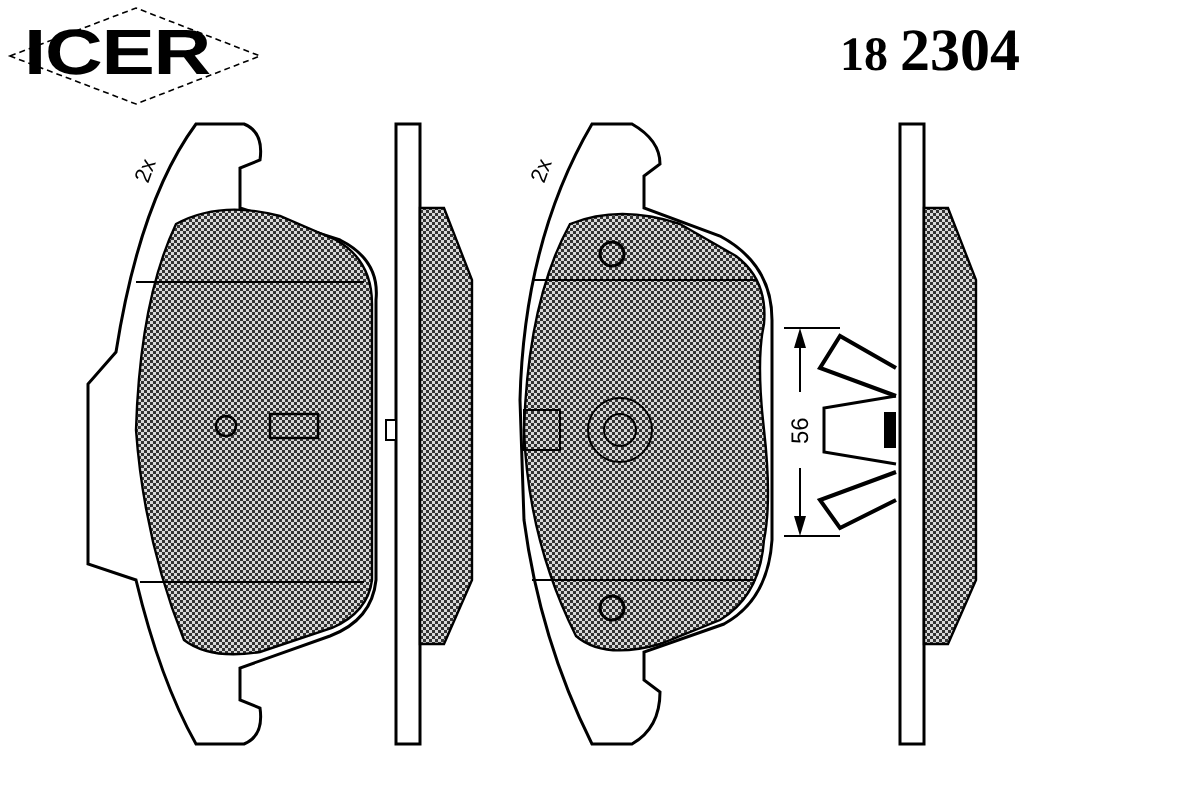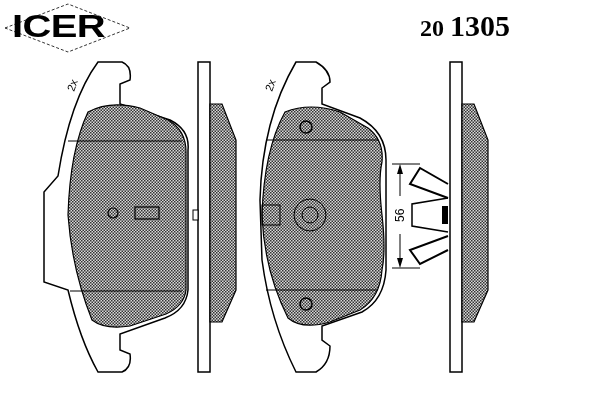--- a/index.html
+++ b/index.html
@@ -28,21 +28,21 @@
     <pattern id="hatch" width="3" height="3" patternUnits="userSpaceOnUse">
       <rect width="3" height="3" fill="#d8d8d8"></rect>
       <rect width="1.5" height="1.5" fill="#333"></rect>
       <rect x="1.5" y="1.5" width="1.5" height="1.5" fill="#333"></rect>
     </pattern>
   </defs>
 </svg>
 
 <div class="brand">ICER</div>
 <div class="partno">
-  <span class="pre">20</span><span class="num">1305</span>
+  <span class="pre">18</span><span class="num">2304</span>
 </div>
 
 <svg class="drawing" width="600" height="400" viewBox="0 0 600 400">
 
   <polygon points="5,28 68,4 130,28 68,52" fill="none" stroke="#000" stroke-width="0.8" stroke-dasharray="3,2"></polygon>
 
   <g>
 
     <path d="M98,62 L122,62 Q132,66 130,80 L120,84 L120,104 L170,120 Q190,130 188,150 L188,290 Q186,310 165,318 L120,334 L120,350 L130,354 Q132,368 122,372 L98,372 Q80,340 68,290 L44,282 L44,192 L58,176 Q70,100 98,62 Z" fill="#fff" stroke="#000" stroke-width="1.5"></path>
 

